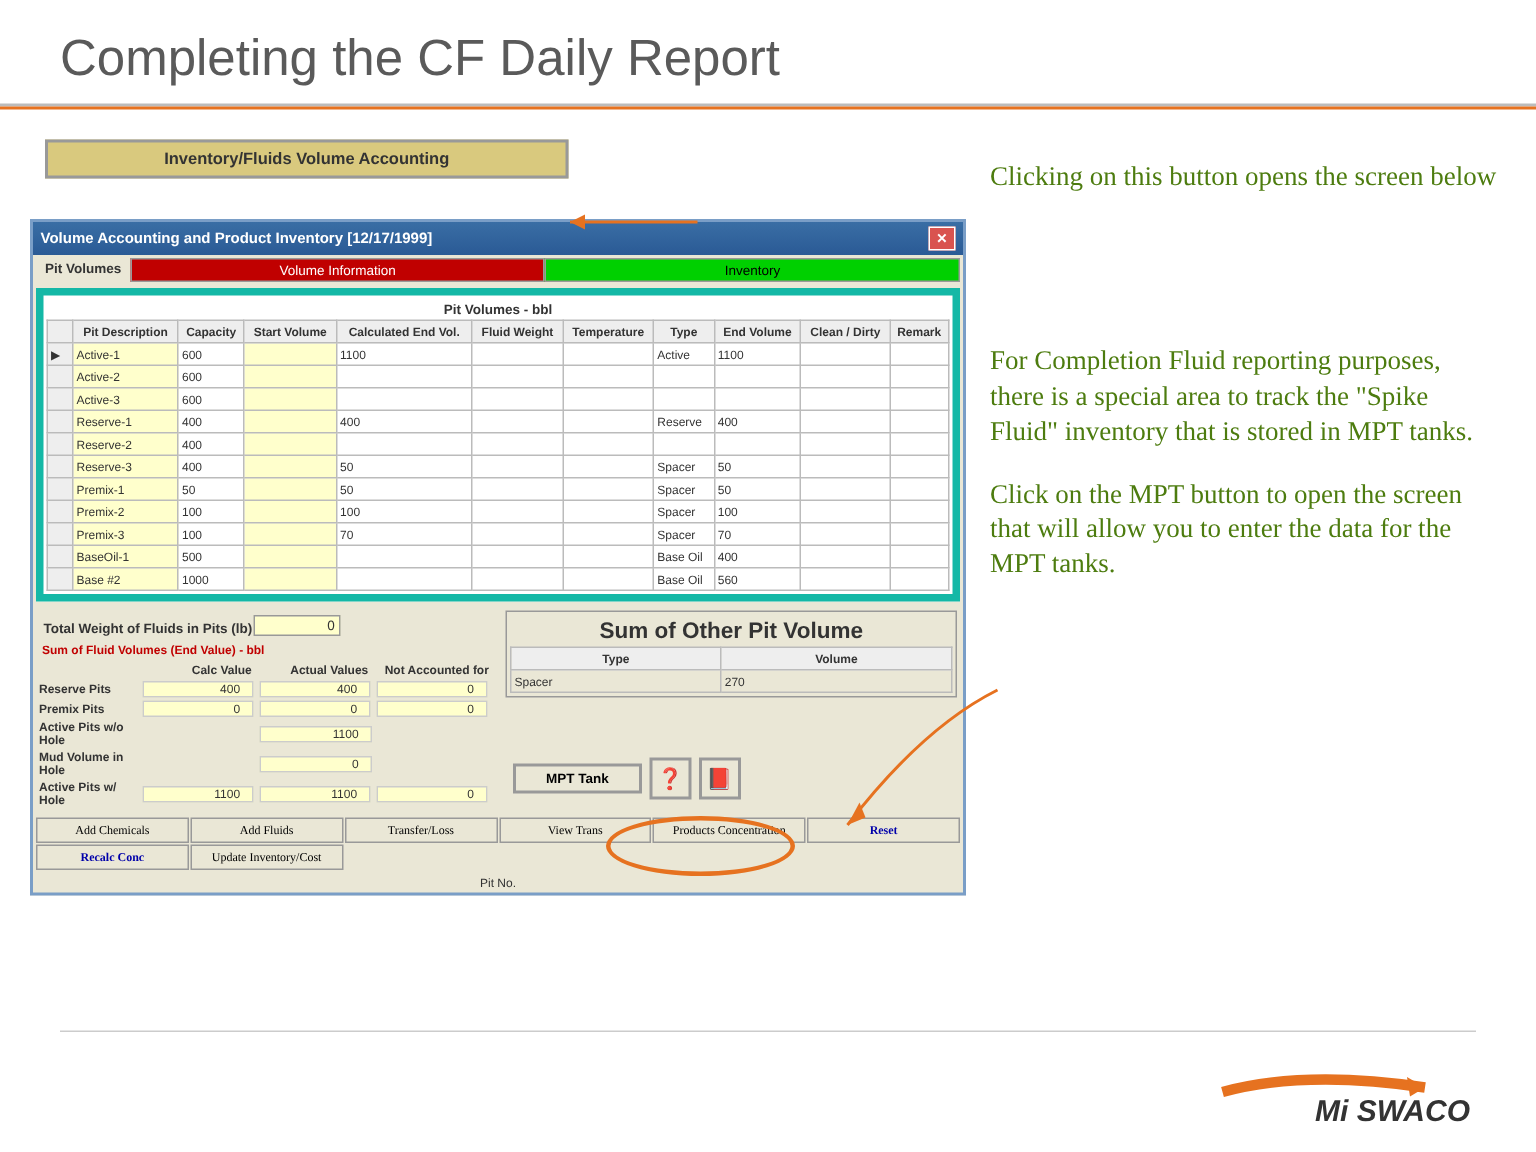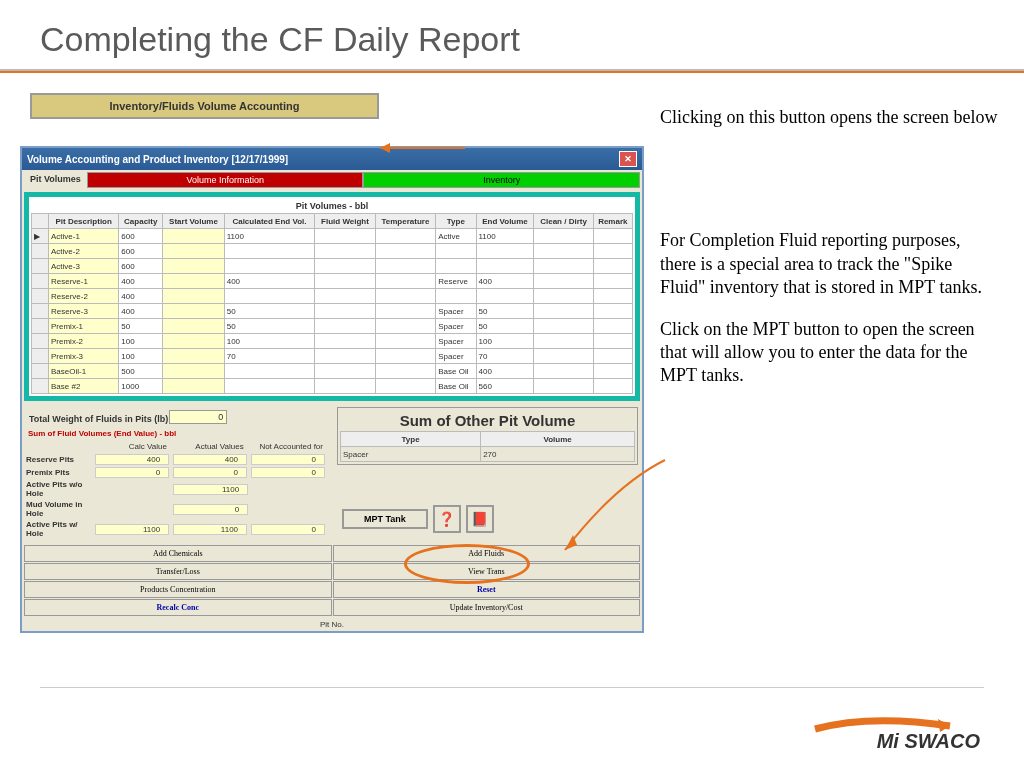--- a/index.html
+++ b/index.html
@@ -2,21 +2,21 @@
 <html><head>
 <meta charset="utf-8">
 <style>
 body{margin:0;font-family:Georgia,serif;background:#fff;color:#333;width:1024px;height:768px;position:relative;overflow:hidden}
 .slide-title{font-size:34px;color:#5a5a5a;padding:20px 0 10px 40px;font-family:"Segoe UI",sans-serif}
 .hr1{height:2px;background:#bbb;margin:0}
 .hr2{height:2px;background:#e67220;margin:0}
 .content{display:flex;padding:10px 20px;gap:20px}
 .left{width:620px}
 .right{width:340px;font-size:18px;padding-top:5px}
-.right p{line-height:1.3;color:#000000}
+.right p{line-height:1.3;color:#4d7c0f}
 .inv-btn{background:#d9c97e;border:2px solid #999;width:345px;font-family:Tahoma,sans-serif;font-size:11px;font-weight:bold;text-align:center;padding:5px 0;margin:10px 0 27px 10px;display:inline-block}
 .arrow1{position:absolute;top:138px;left:370px;width:100px;height:20px;pointer-events:none}
 .arrow2{position:absolute;top:455px;left:555px;width:120px;height:120px;pointer-events:none}
 .window{border:2px solid #7a9ec7;background:#eae7d6;font-family:Tahoma,sans-serif;font-size:9px;width:620px}
 .titlebar{background:linear-gradient(#3a6ea5,#2a5a95);color:#fff;font-weight:bold;font-size:10px;padding:3px 5px;display:flex;justify-content:space-between;align-items:center}
 .close-x{background:#d9534f;color:#fff;width:16px;height:14px;text-align:center;font-size:9px;line-height:14px;border:1px solid #fff}
 .tabs-row{display:flex;align-items:flex-start;background:#eae7d6;padding:2px}
 .tab-pit{font-weight:bold;font-size:9px;padding:2px 6px}
 .tab-vol{background:#c00000;color:#fff;font-size:9px;text-align:center;flex:1;padding:2px;border:1px solid #999}
 .tab-inv{background:#00d000;color:#000;font-size:9px;text-align:center;flex:1;padding:2px;border:1px solid #999}
@@ -28,33 +28,33 @@
 .yel{background:#ffffcc}
 .r{text-align:right}
 .row-ind{width:12px;background:#eee}
 .mid{display:flex;padding:4px;gap:10px}
 .mid-left{flex:1}
 .mid-right{flex:1}
 .tw-row{display:flex;align-items:flex-end;gap:1px;padding:3px}
 .tw-lbl{font-size:9px;font-weight:bold}
 .tw-val{background:#ffffcc;border:1px solid #999;width:50px;text-align:right;padding:1px 3px;font-size:9px}
 .sum-title{color:#c00000;font-weight:bold;font-size:8px;padding:2px}
-.sum-hdr{display:flex;font-size:8px;font-weight:normal;padding:2px 0}
+.sum-hdr{display:flex;font-size:8px;font-weight:bold;padding:2px 0}
 .sum-hdr span{flex:1;text-align:center}
 .sum-hdr .lbl{flex:1.2;text-align:left}
 .sum-row{display:flex;font-size:8px;padding:1px 0;align-items:center}
 .sum-row .lbl{flex:1.2;font-weight:bold}
 .sum-row .v{flex:1;text-align:right;padding:0 8px;background:#ffffcc;border:1px solid #ccc;margin:0 2px;font-size:8px}
 .sum-row .v.nb{background:transparent;border:none}
 .box{border:1px solid #999;padding:2px}
 .box-title{text-align:center;font-weight:bold;font-size:15px;padding:2px}
 .mpt-area{display:flex;align-items:center;gap:5px;padding:5px;margin-top:35px}
 .mpt-btn{background:#eae7d6;border:2px solid #999;padding:3px 20px;font-size:9px;font-weight:bold}
 .icon-btn{width:24px;height:24px;background:#eae7d6;border:2px solid #999;display:flex;align-items:center;justify-content:center;font-size:14px}
-.btn-grid{display:grid;grid-template-columns:1fr 1fr;gap:1px;padding:2px}
+.btn-grid{display:grid;grid-template-columns:1fr 1fr 1fr 1fr 1fr 1fr;gap:1px;padding:2px}
 .btn-grid button{background:#eae7d6;border:1px solid #999;font-size:8px;padding:3px;font-family:Tahoma}
 .blue-txt{color:#0000aa;font-weight:bold}
 .foot-lbl{text-align:center;font-size:8px;padding:2px}
 .circle{position:absolute;border:3px solid #e67220;border-radius:50%;width:120px;height:34px;top:544px;left:404px;pointer-events:none}
 .logo{position:absolute;bottom:15px;right:44px;font-family:Arial;font-weight:bold}
 .footer-line{position:absolute;bottom:80px;left:40px;right:40px;height:1px;background:#ccc}
 </style>
 </head>
 <body>
 

